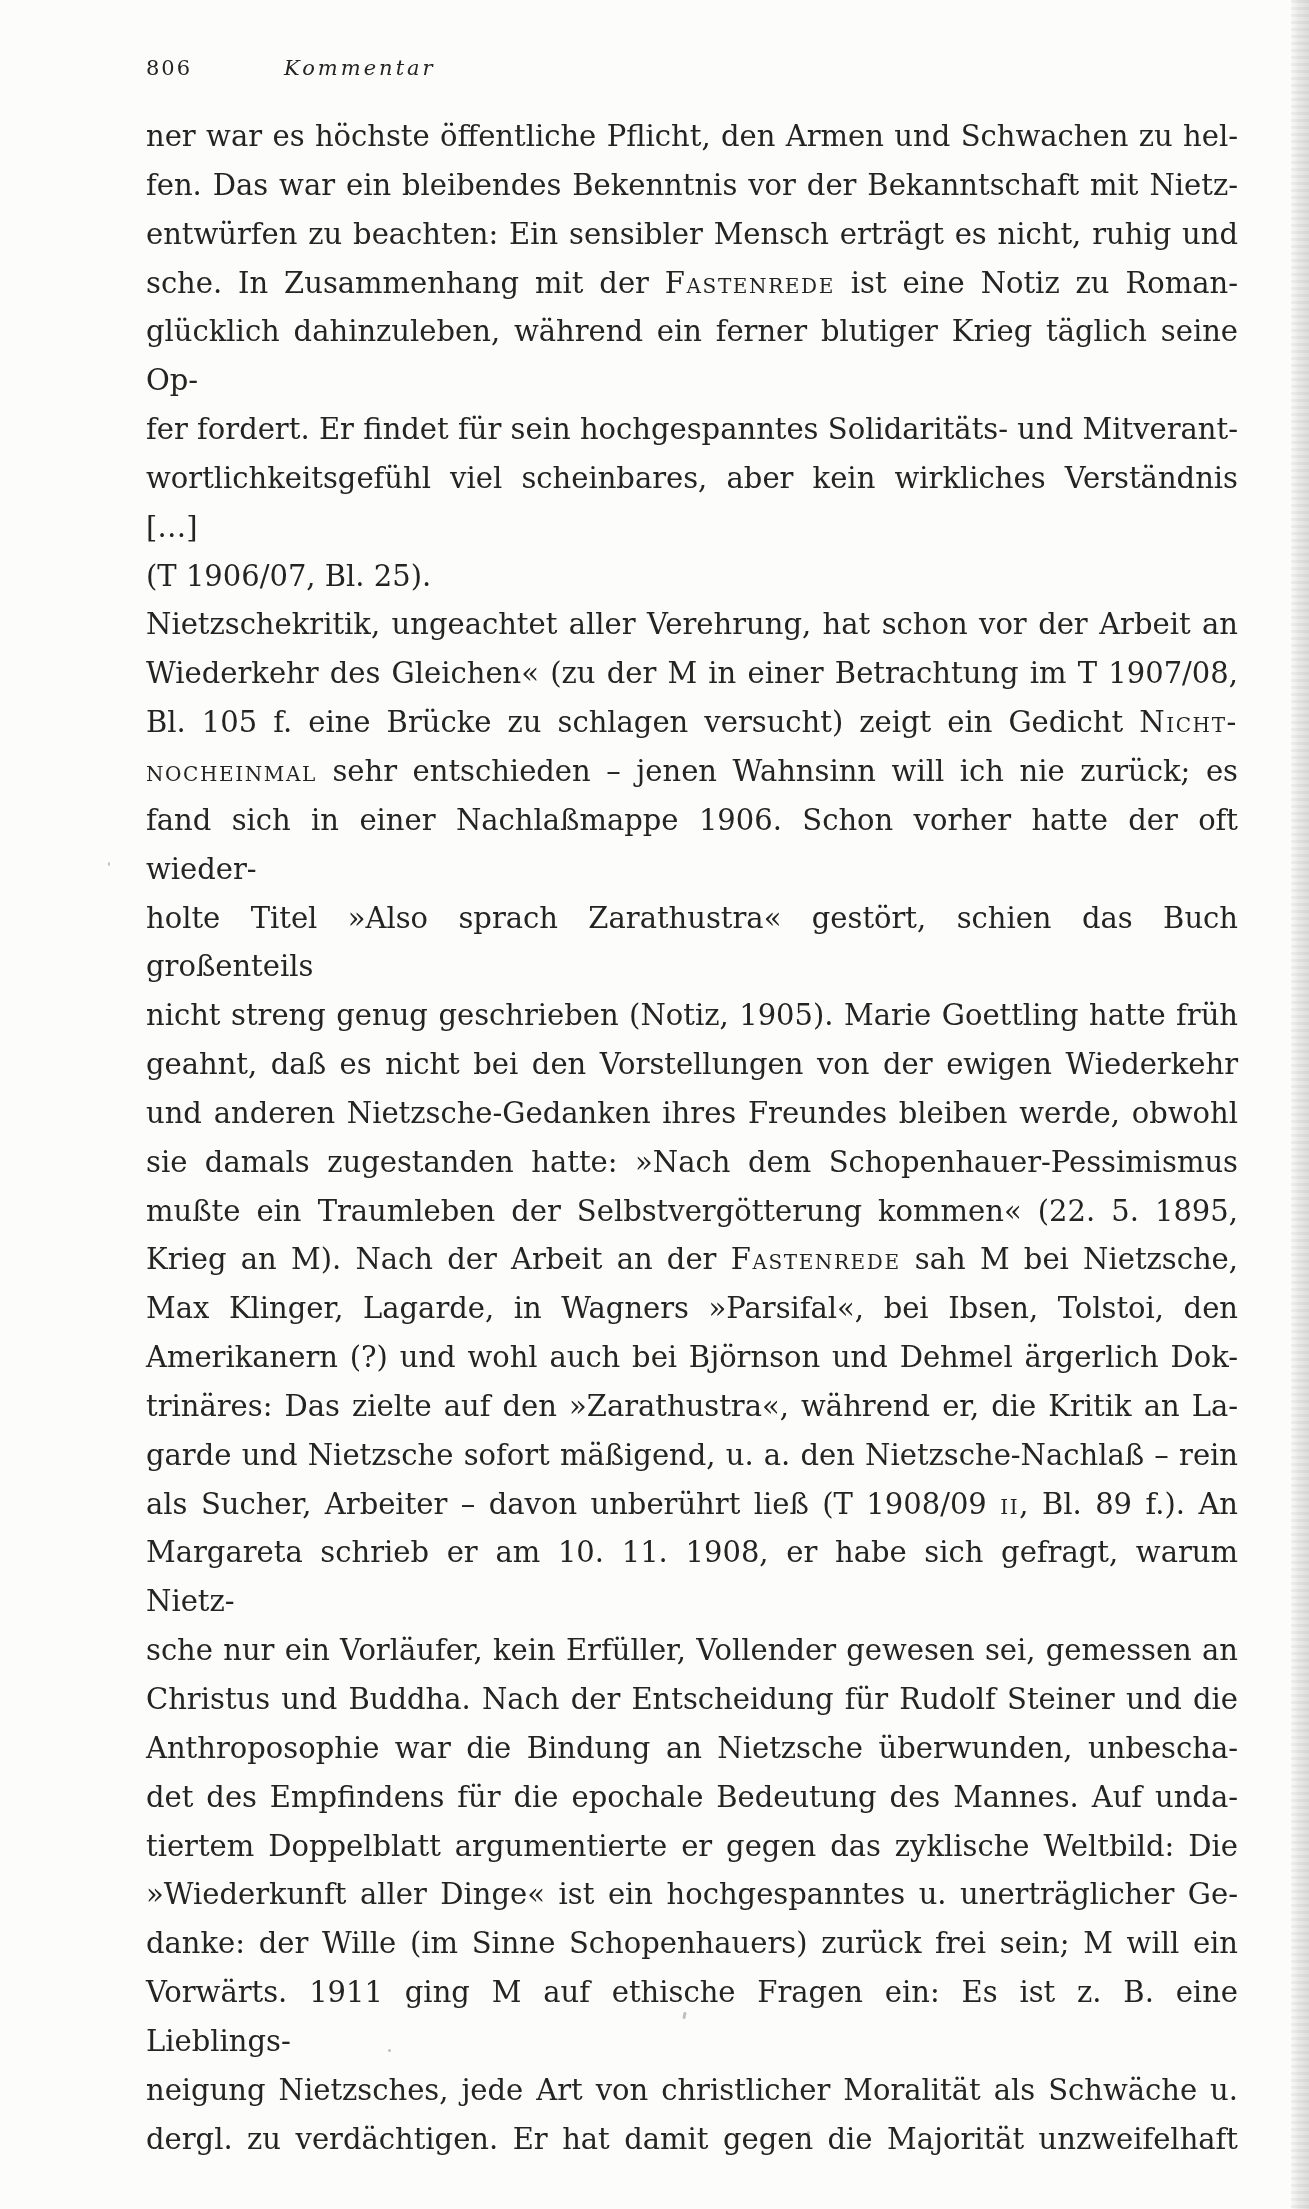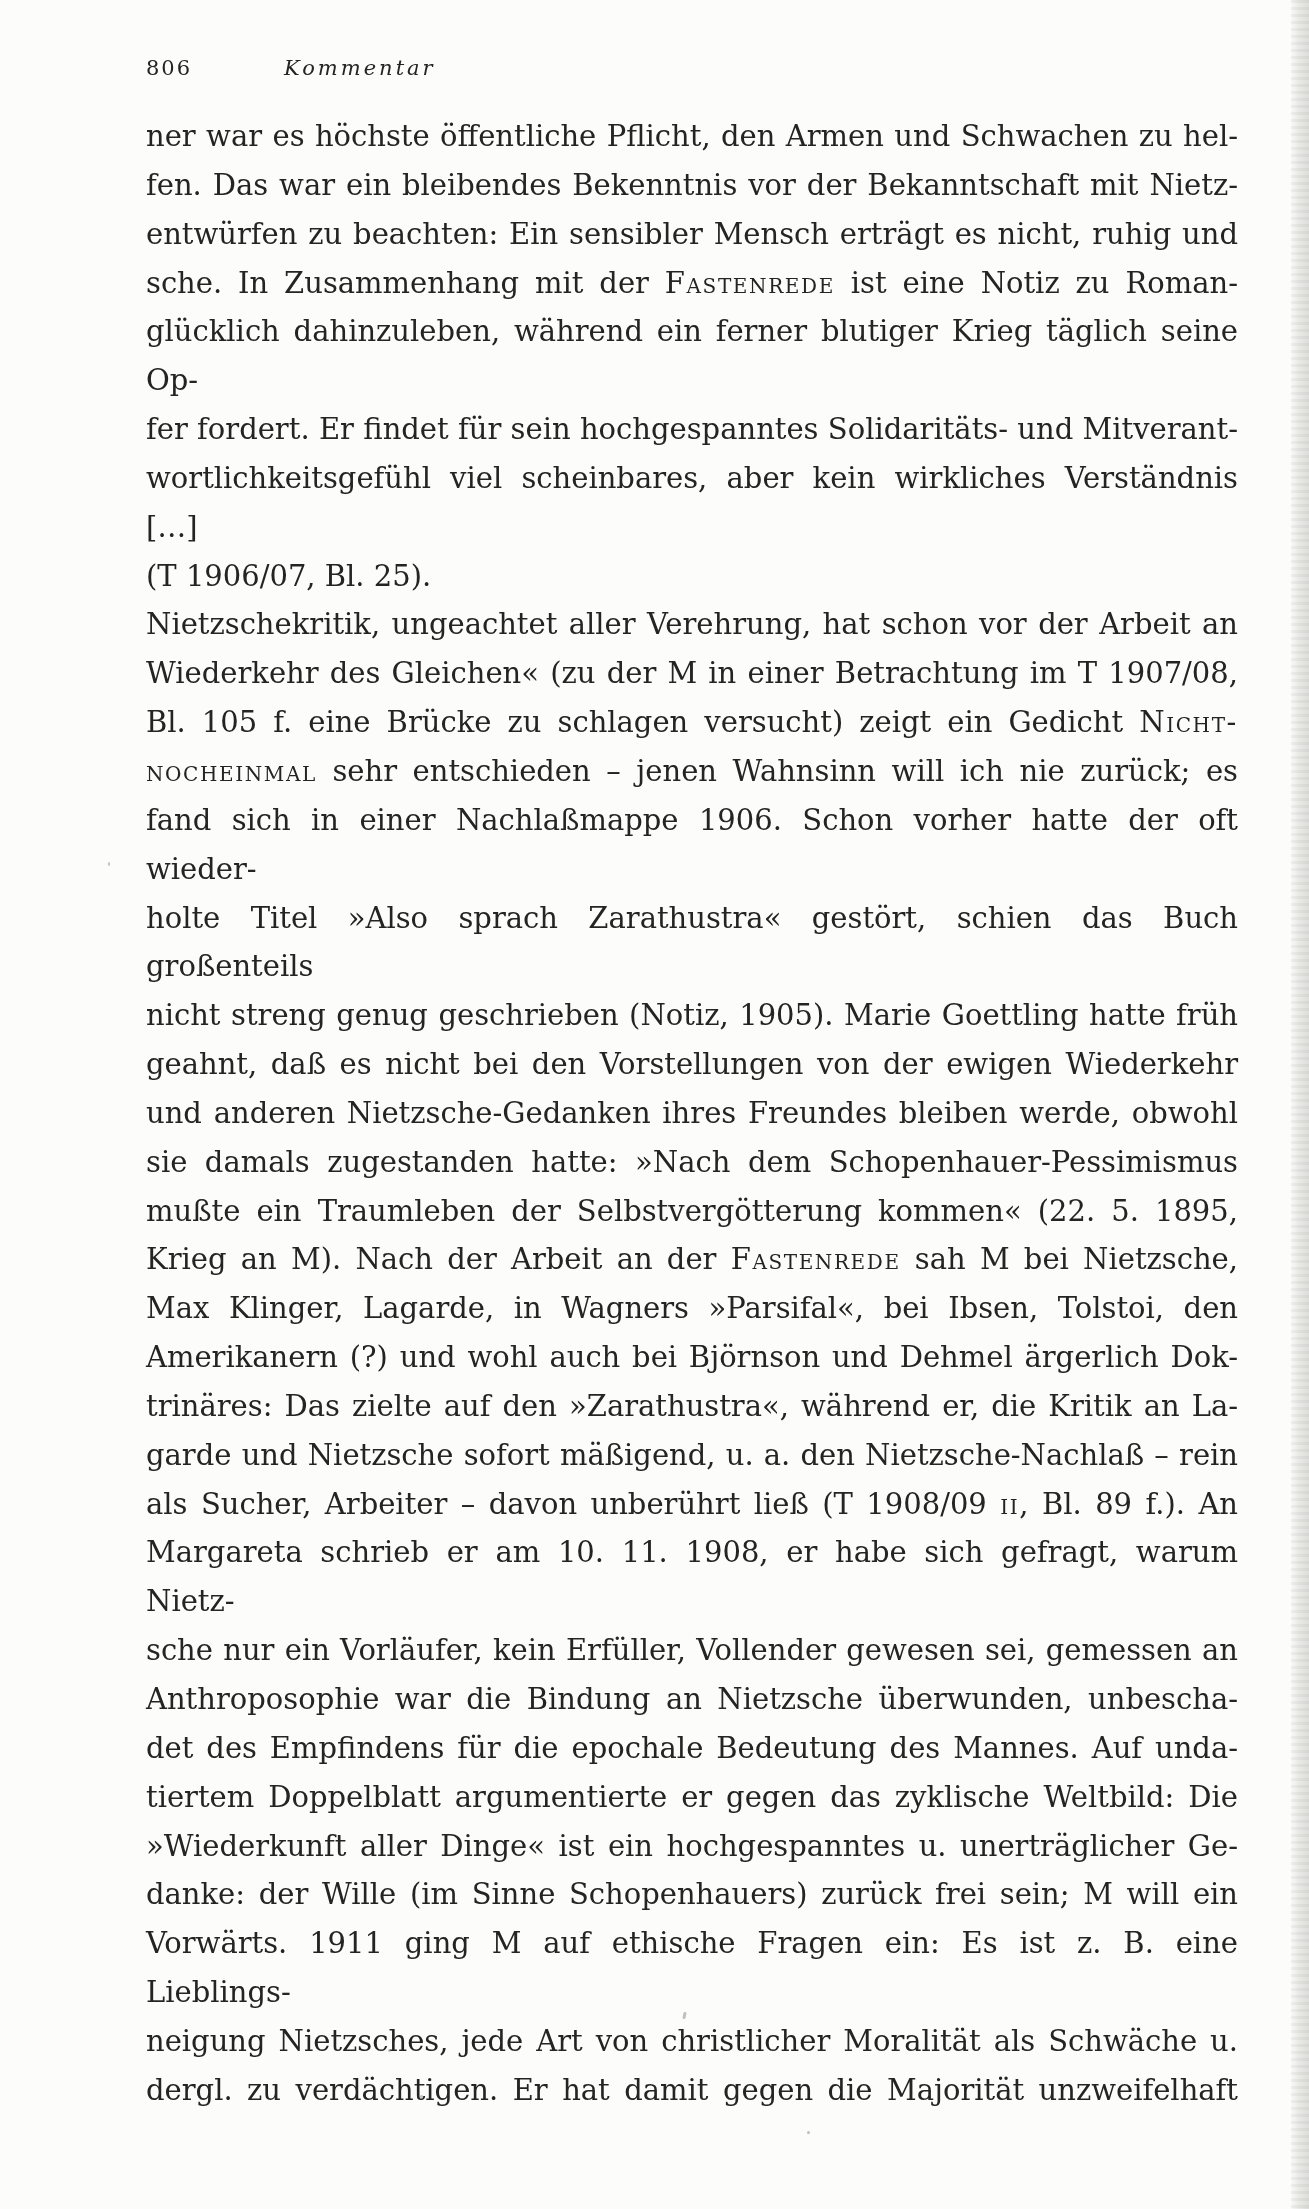--- a/index.html
+++ b/index.html
@@ -91,20 +91,21 @@
       <div class="line"><span>sie damals zugestanden hatte: »Nach dem Schopenhauer-Pessimismus</span></div>
       <div class="line"><span>mußte ein Traumleben der Selbstvergötterung kommen« (22. 5. 1895,</span></div>
       <div class="line"><span>Krieg an M). Nach der Arbeit an der </span><span class="sc">Fastenrede</span><span> sah M bei Nietzsche,</span></div>
       <div class="line"><span>Max Klinger, Lagarde, in Wagners »Parsifal«, bei Ibsen, Tolstoi, den</span></div>
       <div class="line"><span>Amerikanern (?) und wohl auch bei Björnson und Dehmel ärgerlich Dok-</span></div>
       <div class="line"><span>trinäres: Das zielte auf den »Zarathustra«, während er, die Kritik an La-</span></div>
       <div class="line"><span>garde und Nietzsche sofort mäßigend, u. a. den Nietzsche-Nachlaß – </span><span class="it">rein</span></div>
       <div class="line"><span class="it">als Sucher, Arbeiter</span><span> – davon unberührt ließ (T 1908/09 </span><span class="sc">ii</span><span>, Bl. 89 f.). An</span></div>
       <div class="line"><span>Margareta schrieb er am 10. 11. 1908, er habe sich gefragt, warum Nietz-</span></div>
       <div class="line"><span>sche </span><span class="it">nur ein Vorläufer, kein Erfüller, Vollender</span><span> gewesen sei, gemessen an</span></div>
+      <div class="line"><span>Christus und Buddha. Nach der Entscheidung für Rudolf Steiner und die</span></div>
       <div class="line"><span>Anthroposophie war die Bindung an Nietzsche überwunden, unbescha-</span></div>
       <div class="line"><span>det des Empfindens für die epochale Bedeutung des Mannes. Auf unda-</span></div>
       <div class="line"><span>tiertem Doppelblatt argumentierte er gegen das zyklische Weltbild: </span><span class="it">Die</span></div>
       <div class="line"><span class="it">»Wiederkunft aller Dinge« ist ein hochgespanntes u. unerträglicher Ge-</span></div>
       <div class="line"><span class="it">danke:</span><span> der </span><span class="it">Wille</span><span> (im Sinne Schopenhauers) zurück frei sein; M will ein</span></div>
       <div class="line"><span class="it">Vorwärts.</span><span> 1911 ging M auf ethische Fragen ein: </span><span class="it">Es ist z. B. eine Lieblings-</span></div>
       <div class="line"><span class="it">neigung Nietzsches, jede Art von christlicher Moralität als Schwäche u.</span></div>
       <div class="line"><span class="it">dergl. zu verdächtigen. Er hat damit gegen die Majorität unzweifelhaft</span></div>
     </div>
 

